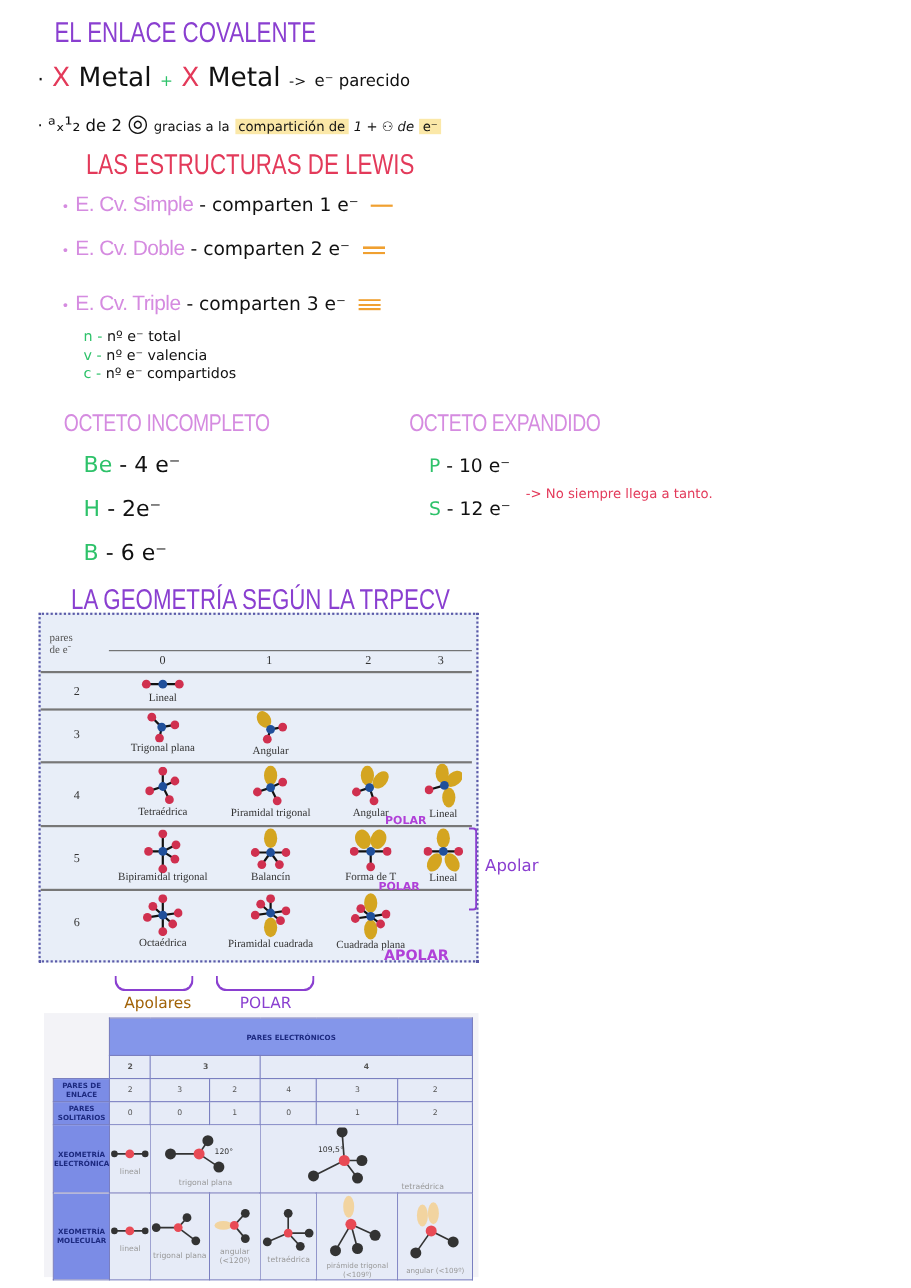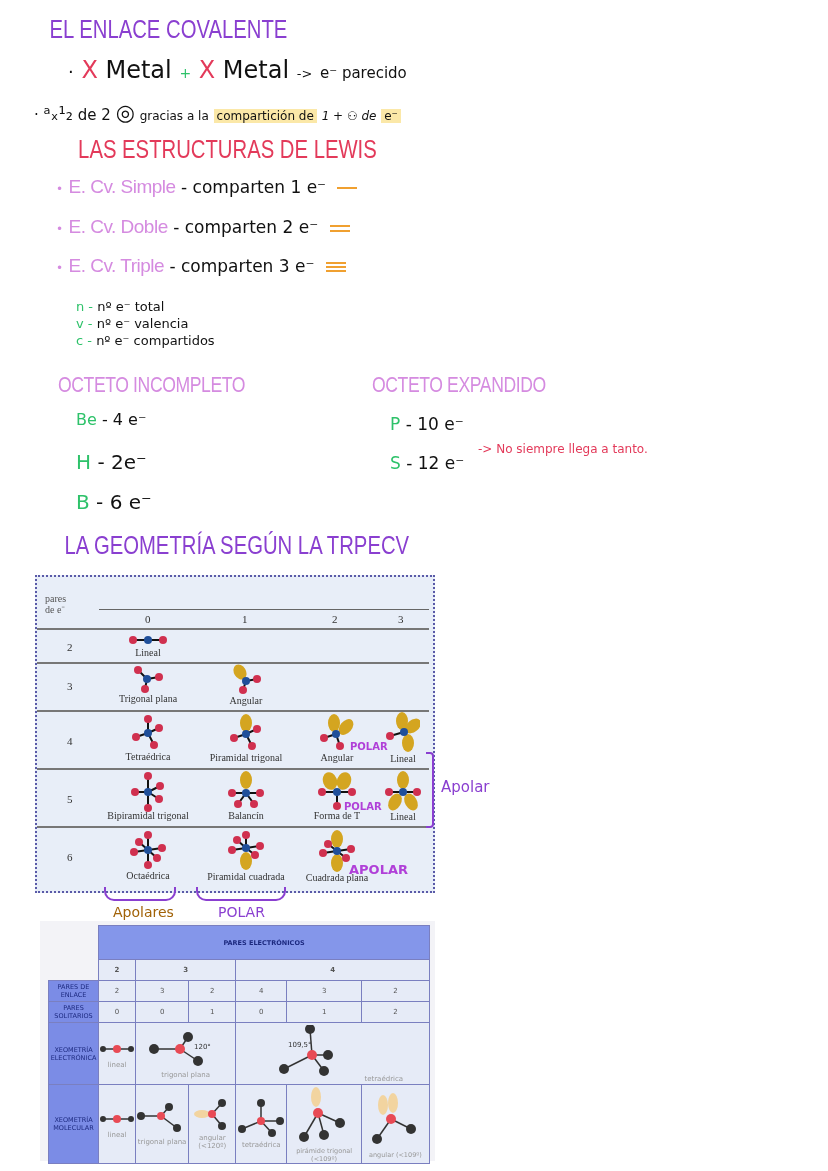--- a/index.html
+++ b/index.html
@@ -9,46 +9,46 @@
   .cond { font-family: "Liberation Sans", sans-serif; letter-spacing: -0.5px; transform-origin: left top; }
   .title-purple { color: #8a3fd0; font-size: 26px; transform: scaleX(0.78); font-family: "Liberation Sans", sans-serif; }
   .title-red { color: #e33a5a; font-size: 26px; transform: scaleX(0.78); font-family: "Liberation Sans", sans-serif; }
   .pink { color: #d58be0; }
   .green { color: #2ec26a; }
   .red { color: #e33a5a; }
   .hl { background: #fbe8a8; padding: 0 3px; }
   .bar { display: inline-block; width: 20px; background: #f0a030; margin-left: 6px; vertical-align: middle; }
 
   
-  #t1 { position: absolute; left: 35px; top: 575px; width: 400px; height: 318px; background: #e8eef8; border: 2px dotted #5a5aa8; font-family: "Liberation Serif", serif; color: #333; }
+  #t1 { position: absolute; left: 35px; top: 557px; width: 400px; height: 318px; background: #e8eef8; border: 2px dotted #5a5aa8; font-family: "Liberation Serif", serif; color: #333; }
   #t1 .hdr { position: absolute; left: 84px; top: 10px; width: 310px; text-align: center; font-size: 13px; color: #444; }
   #t1 .hdr-line { position: absolute; left: 62px; top: 32px; width: 330px; height: 1px; background: #666; }
   #t1 .pl { position: absolute; left: 8px; top: 16px; font-size: 10px; color: #555; line-height: 11px; }
   #t1 .cols span { position: absolute; top: 36px; font-size: 11px; }
   #t1 .rowline { position: absolute; left: 0; width: 392px; height: 1.5px; background: #777; }
   #t1 .rn { position: absolute; left: 30px; font-size: 11px; }
   #t1 .lbl { position: absolute; font-size: 10px; text-align: center; transform: translateX(-50%); }
   .mol { position: absolute; transform: translateX(-50%); }
 
   
   #t2 { position: absolute; left: 40px; top: 921px; width: 395px; height: 240px; background: #f3f3f7; font-family: "DejaVu Sans", sans-serif; }
   #t2 table { border-collapse: collapse; position: absolute; left: 8px; top: 4px; width: 382px; }
   #t2 td { border: 1px solid #7a7fc0; text-align: center; font-size: 7px; color: #555; background: #e6ebf7; height: 21px; }
-  #t2 td.side { background: #7b8ce6; color: #1d2a80; font-weight: normal; font-size: 6.5px; width: 50px; }
+  #t2 td.side { background: #7b8ce6; color: #1d2a80; font-weight: bold; font-size: 6.5px; width: 50px; }
   #t2 td.top { background: #8496ea; color: #1d2a80; font-weight: bold; font-size: 6.5px; height: 34px; }
   #t2 td.empty { background: #f3f3f7; border: none; }
   #t2 td.big { height: 62px; position: relative; }
   #t2 td.bigm { height: 78px; position: relative; }
 </style>
 </head>
 <body>
 
 <div class="abs title-purple" style="left:16px;top:14px;">EL ENLACE COVALENTE</div>
 
-<div class="abs" style="left:34px;top:56px;font-size:24px;margin-left:34px;">
+<div class="abs" style="left:34px;top:56px;font-size:24px;">
   <span style="font-size:18px;">·</span>
   <span class="red">X</span>
   <span>Metal</span>
   <span class="green" style="font-size:14px;">+</span>
   <span class="red">X</span>
   <span>Metal</span>
   <span style="font-size:13px;">-&gt;</span>
   <span style="font-size:15px;">e⁻ parecido</span>
 </div>
 
@@ -71,35 +71,35 @@
   <span class="pink cond" style="font-size:19px;">E. Cv. Simple</span>
   <span>- comparten 1 e⁻</span>
   <span class="bar" style="height:2px;"></span>
 </div>
 <div class="abs" style="left:56px;top:216px;font-size:17px;">
   <span class="pink" style="font-size:12px;">•</span>
   <span class="pink cond" style="font-size:19px;">E. Cv. Doble</span>
   <span>- comparten 2 e⁻</span>
   <span class="bar" style="height:7px;background:linear-gradient(#f0a030 0 2px,transparent 2px 5px,#f0a030 5px 7px);"></span>
 </div>
-<div class="abs" style="left:56px;top:255px;font-size:17px;">
+<div class="abs" style="left:56px;top:266px;font-size:17px;">
   <span class="pink" style="font-size:12px;">•</span>
   <span class="pink cond" style="font-size:19px;">E. Cv. Triple</span>
   <span>- comparten 3 e⁻</span>
   <span class="bar" style="height:10px;background:linear-gradient(#f0a030 0 2px,transparent 2px 4px,#f0a030 4px 6px,transparent 6px 8px,#f0a030 8px 10px);"></span>
 </div>
 
 <div class="abs" style="left:76px;top:298px;font-size:13px;line-height:17px;">
   <div><span class="green">n -</span> <span>nº e⁻ total</span></div>
   <div><span class="green">v -</span> <span>nº e⁻ valencia</span></div>
   <div><span class="green">c -</span> <span>nº e⁻ compartidos</span></div>
 </div>
 
 <div class="abs pink cond" style="left:58px;top:372px;font-size:22px;transform:scaleX(0.8);">OCTETO INCOMPLETO</div>
-<div class="abs" style="left:76px;top:410px;font-size:16px;"><span class="green">Be</span> <span>- 4 e⁻</span></div>
+<div class="abs" style="left:76px;top:410px;font-size:20px;"><span class="green">Be</span> <span>- 4 e⁻</span></div>
 <div class="abs" style="left:76px;top:450px;font-size:20px;"><span class="green">H</span> <span>- 2e⁻</span></div>
 <div class="abs" style="left:76px;top:490px;font-size:20px;"><span class="green">B</span> <span>- 6 e⁻</span></div>
 
 <div class="abs pink cond" style="left:372px;top:372px;font-size:22px;transform:scaleX(0.8);">OCTETO EXPANDIDO</div>
 <div class="abs" style="left:390px;top:414px;font-size:17px;"><span class="green">P</span> <span>- 10 e⁻</span></div>
 <div class="abs" style="left:390px;top:453px;font-size:17px;"><span class="green">S</span> <span>- 12 e⁻</span></div>
 <div class="abs red" style="left:478px;top:442px;font-size:12px;">-&gt; No siempre llega a tanto.</div>
 
 <div class="abs title-purple" style="left:16px;top:530px;">LA GEOMETRÍA SEGÚN LA TRPECV</div>
 

